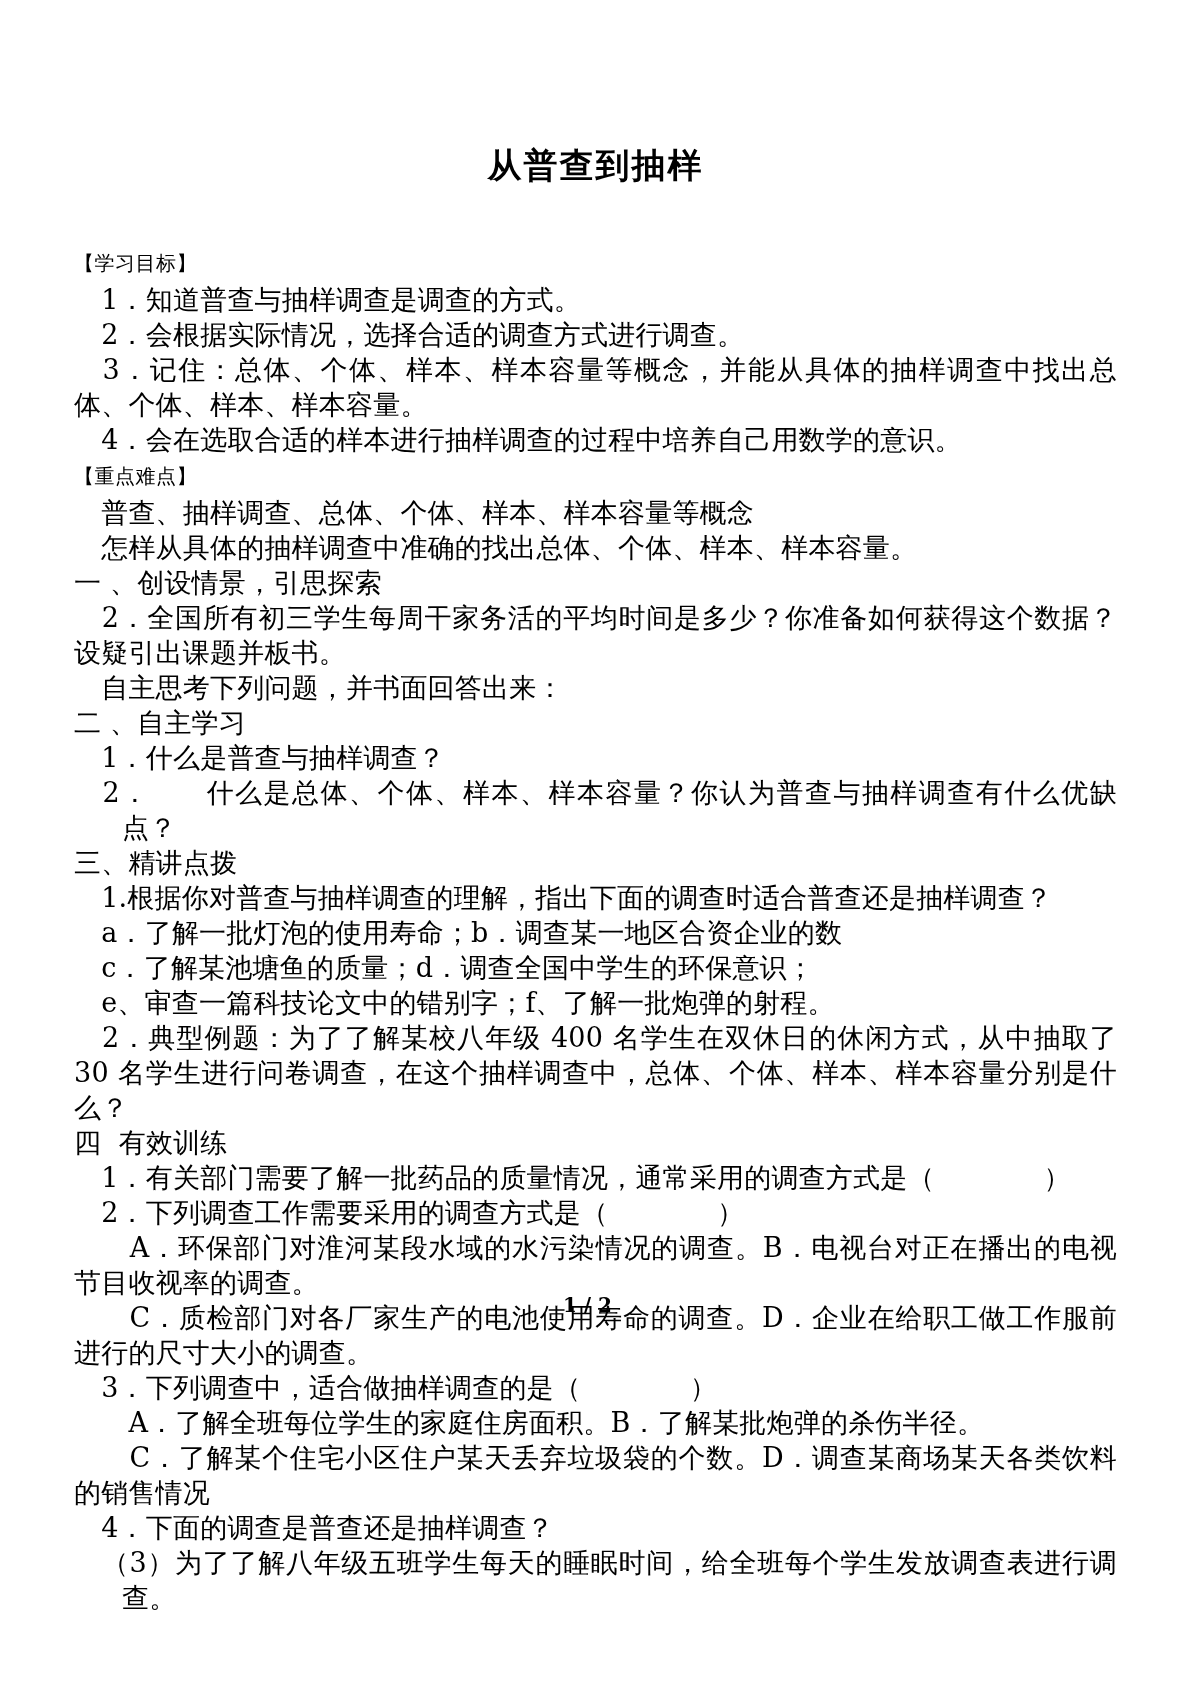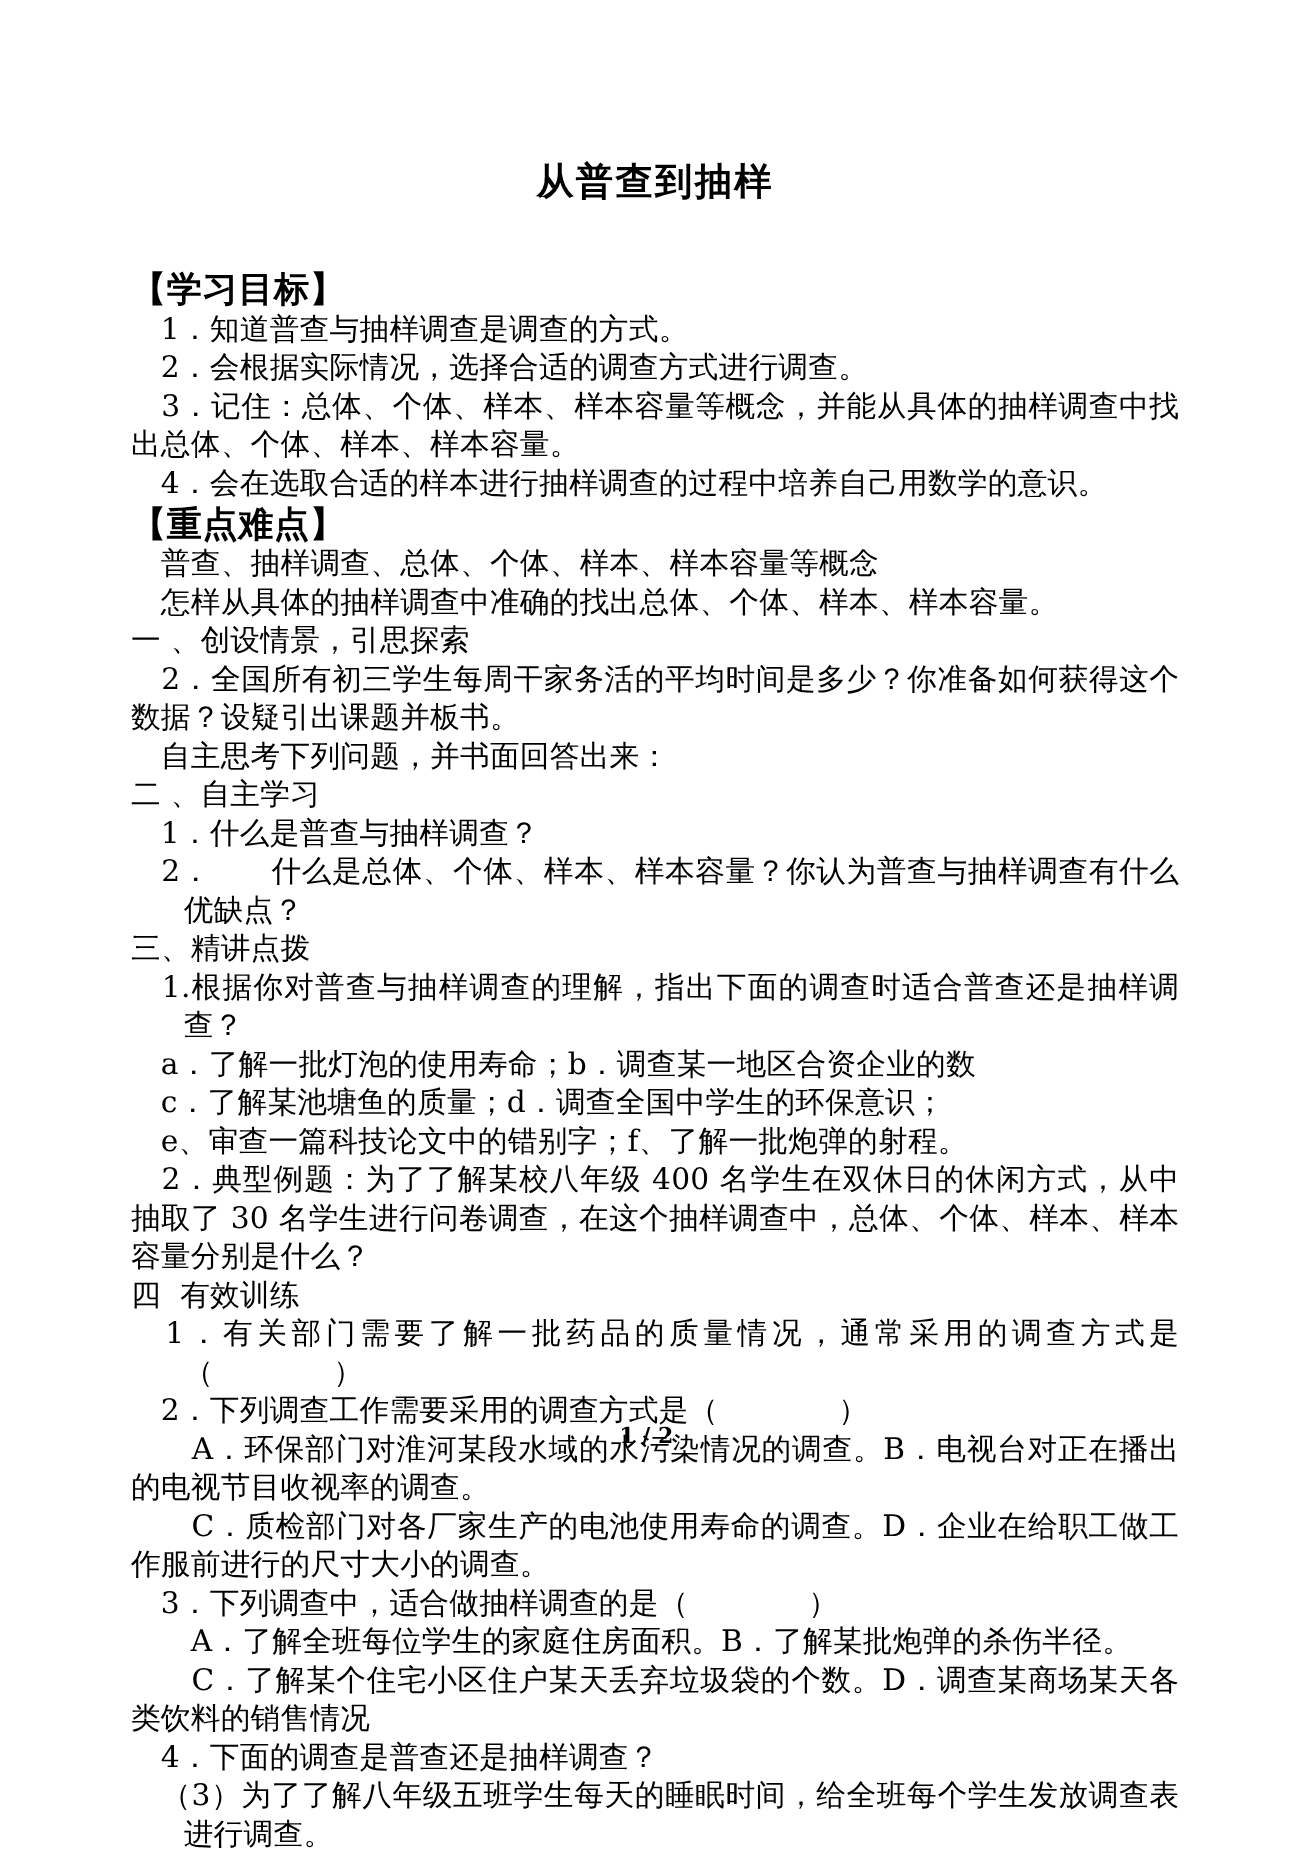--- a/index.html
+++ b/index.html
@@ -15,38 +15,38 @@
     color: #000000;
     overflow: hidden;
   }
   .page {
     position: absolute;
     left: 0;
     top: 0;
     width: 1191px;
     height: 1513px;
     box-sizing: border-box;
-    padding: 0 119px;
+    padding: 0 74px;
   }
   .doc-title {
     margin: 0;
     padding: 0;
     text-align: center;
     font-size: 34px;
     font-weight: bold;
     letter-spacing: 2px;
     line-height: 1;
     padding-top: 148px;
   }
   .body-block {
     margin-top: 62px;
   }
   .sec-head {
-    font-size: 32px;
-    font-weight: bold;
+    font-size: 20px;
+    font-weight: normal;
     line-height: 38px;
     letter-spacing: 0.5px;
     white-space: pre;
   }
   .line {
     font-size: 27px;
     line-height: 35px;
     letter-spacing: 0.2px;
     white-space: pre-wrap;
     text-align: justify;

